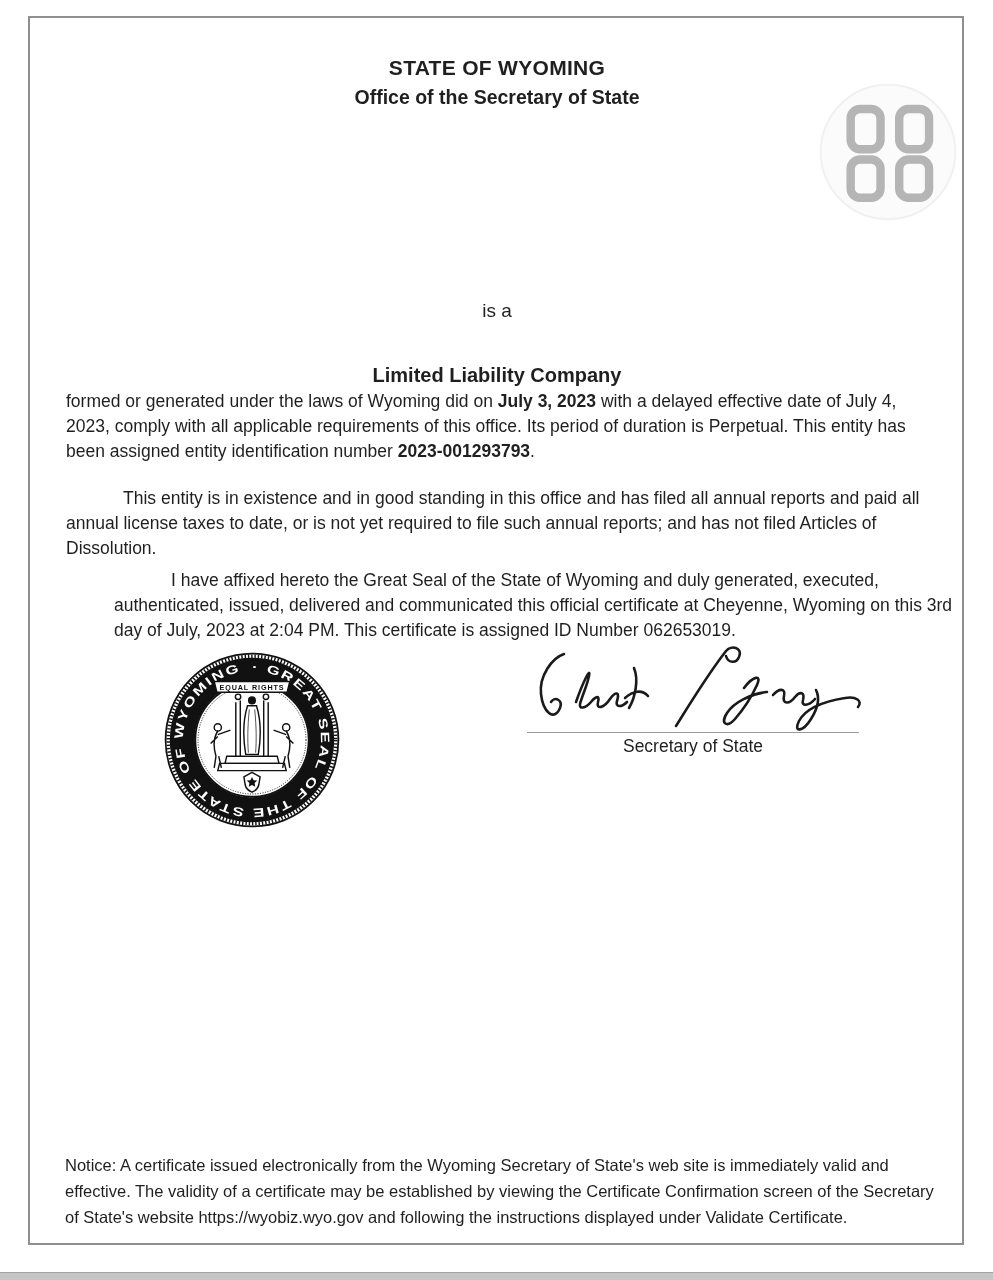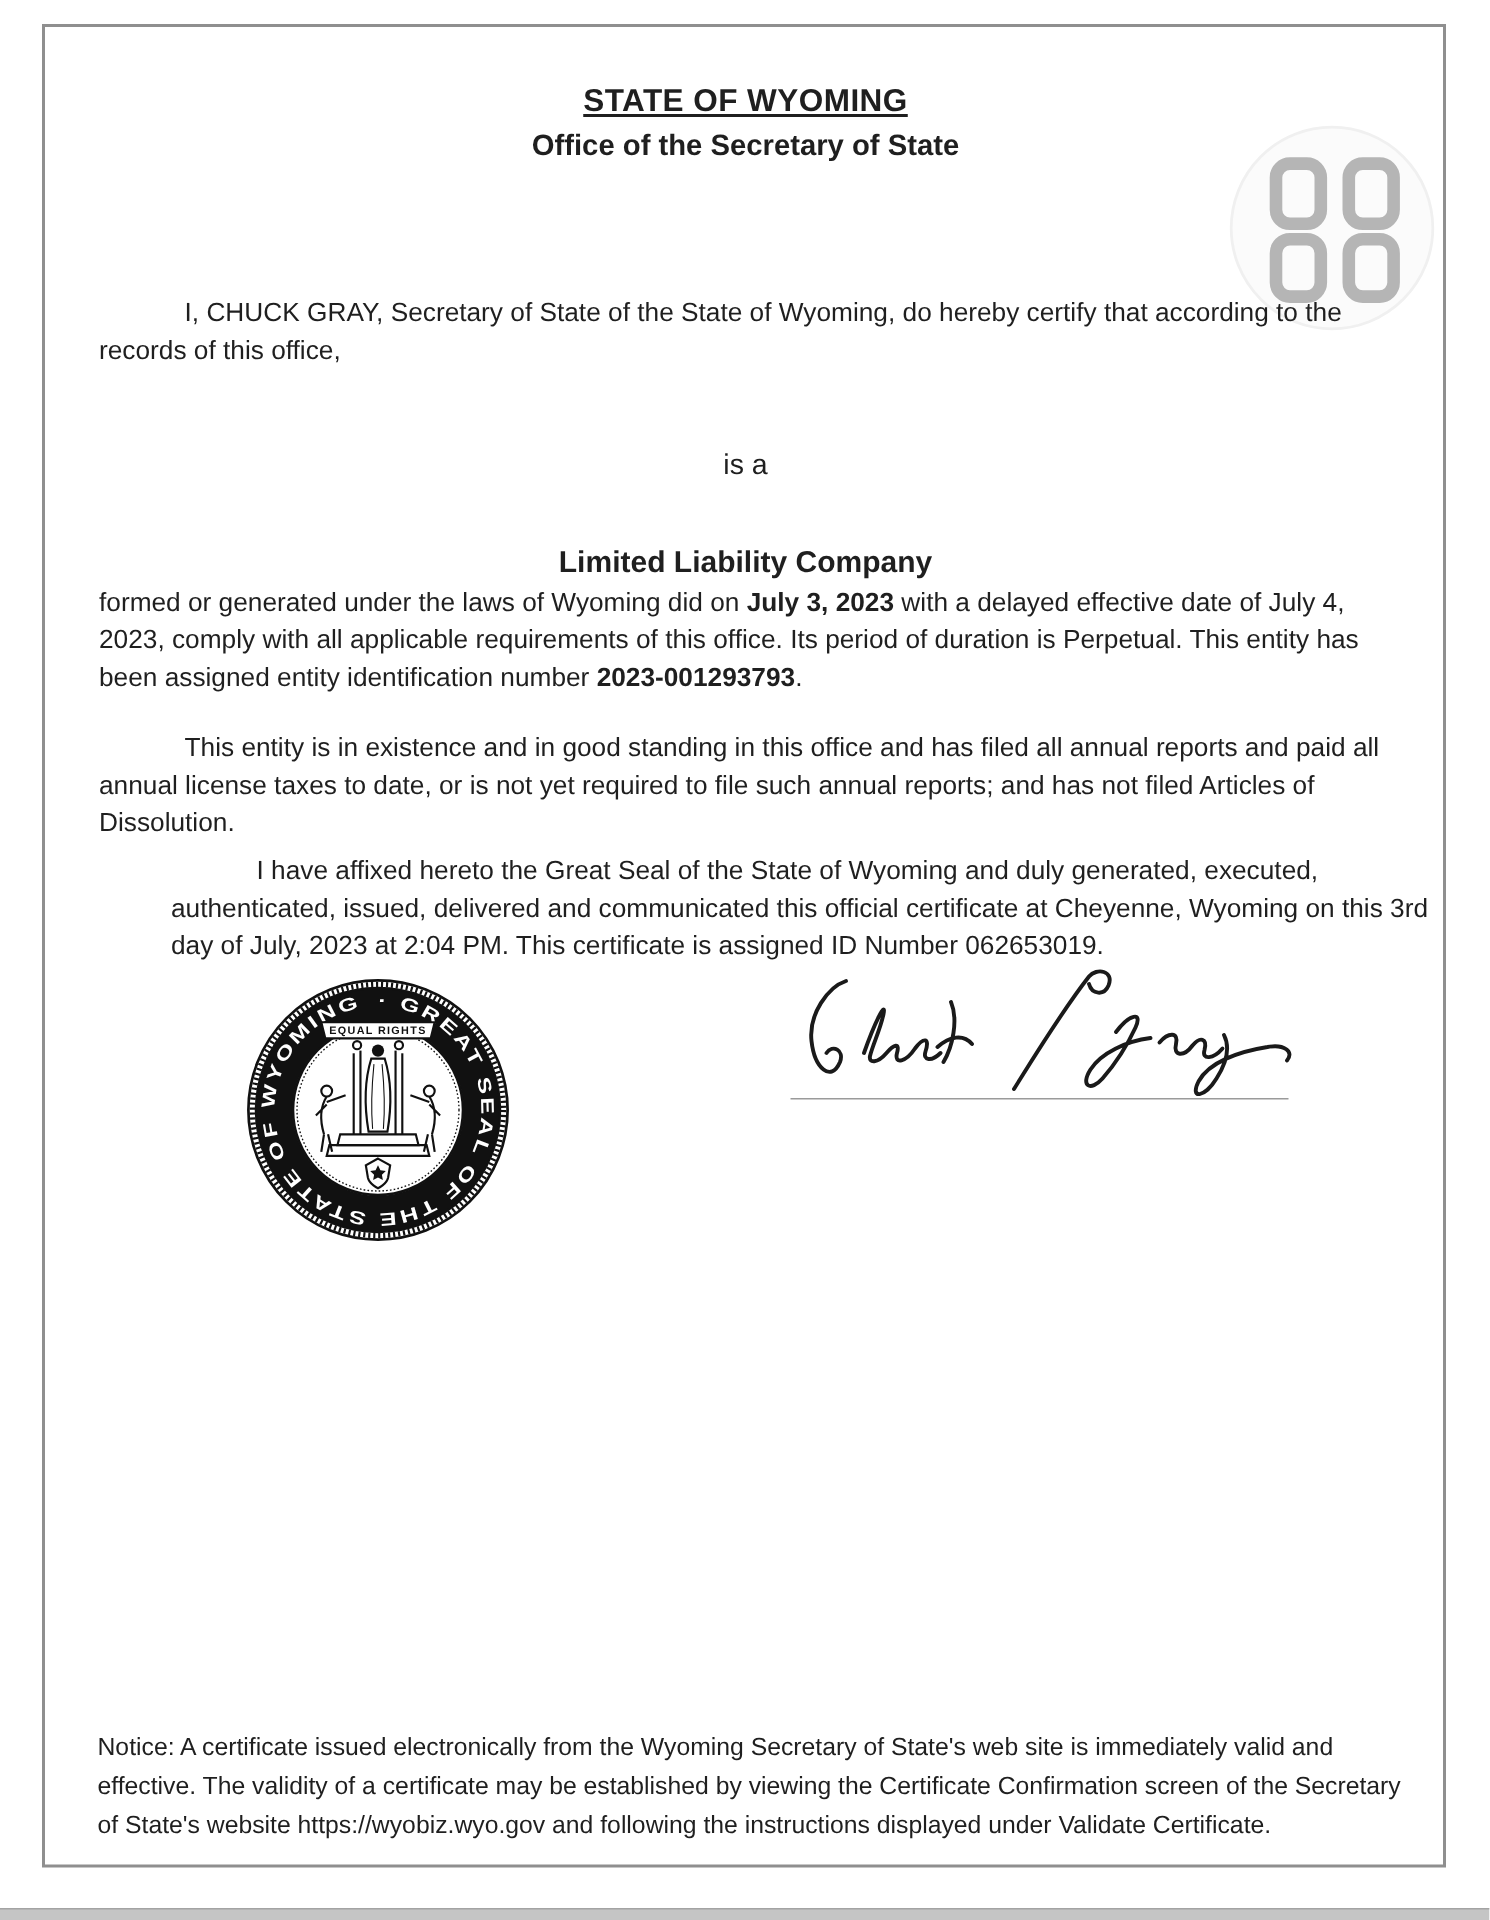--- a/index.html
+++ b/index.html
@@ -21,21 +21,21 @@
   .watermark {
     position: absolute;
     left: 818px; top: 82px;
     width: 140px; height: 140px;
     z-index: 0;
   }
   .content { position: absolute; left: 0; top: 0; width: 993px; height: 1280px; z-index: 1; }
   .center { text-align: center; }
   .doc-title {
     position: absolute; left: 66px; width: 862px; top: 56px;
-    font-size: 21px; font-weight: bold; letter-spacing: 0.3px; text-decoration: underline;
+    font-size: 21px; font-weight: bold; letter-spacing: 0.3px;
   }
   .doc-subtitle {
     position: absolute; left: 66px; width: 862px; top: 86px;
     font-size: 19.5px; font-weight: bold;
   }
   .para {
     position: absolute; left: 66px; width: 862px;
     font-size: 17.5px; line-height: 25px;
   }
   .indent { text-indent: 57px; }
@@ -98,21 +98,20 @@
     <rect x="35" y="83" width="32" height="41" rx="10"></rect>
     <rect x="87" y="83" width="32" height="41" rx="10"></rect>
   </g>
 </svg>
 
 <div class="content">
 
   <div class="doc-title center">STATE OF WYOMING</div>
   <div class="doc-subtitle center">Office of the Secretary of State</div>
 
-  <p class="para indent p-intro">I, CHUCK GRAY, Secretary of State of the State of Wyoming, do hereby certify that according to the records of this office,</p>
 
   <div class="entity-isa center">is a</div>
   <div class="entity-type center">Limited Liability Company</div>
 
   <p class="para p-formed"><span>formed or generated under the laws of Wyoming did on </span><b>July 3, 2023</b><span> with a delayed effective date of July 4, 2023, comply with all applicable requirements of this office.  Its period of duration is Perpetual.  This entity has been assigned entity identification number </span><b>2023-001293793</b><span>.</span></p>
 
   <p class="para indent p-standing">This entity is in existence and in good standing in this office and has filed all annual reports and paid all annual license taxes to date, or is not yet required to file such annual reports; and has not filed Articles of Dissolution.</p>
 
   <p class="para indent p-affixed">I have affixed hereto the Great Seal of the State of Wyoming and duly generated, executed, authenticated, issued, delivered and communicated this official certificate at Cheyenne, Wyoming on this 3rd day of July, 2023 at 2:04 PM.  This certificate is assigned ID Number 062653019.</p>
 
@@ -177,18 +176,19 @@
 
       <path d="M146,80 C161,56 178,28 196,5 C201,-1 213,1 209,11 C206,18 198,17 196,10"></path>
 
       <path d="M214,42 C223,30 232,28 227,39 C221,52 212,65 205,73 C197,82 190,78 197,67 C204,56 221,48 237,46"></path>
       <path d="M243,49 C249,42 256,42 254,50 C252,58 259,59 265,51 C270,45 275,46 273,54 C271,61 279,60 285,53"></path>
       <path d="M286,44 C290,52 288,62 281,73 C273,86 263,87 269,75 C276,62 296,55 315,52 C326,50 333,55 328,61"></path>
     </g>
   </svg>
 
   <div class="sig-line"></div>
+  <div class="sig-title">Secretary of State</div>
 
   <p class="notice">Notice:  A certificate issued electronically from the Wyoming Secretary of State's web site is immediately valid and effective.  The validity of a certificate may be established by viewing the Certificate Confirmation screen of the Secretary of State's website https://wyobiz.wyo.gov and following the instructions displayed under Validate Certificate.</p>
 
 </div>
 
 <div class="bottom-bar"></div>
 
 </body></html>

